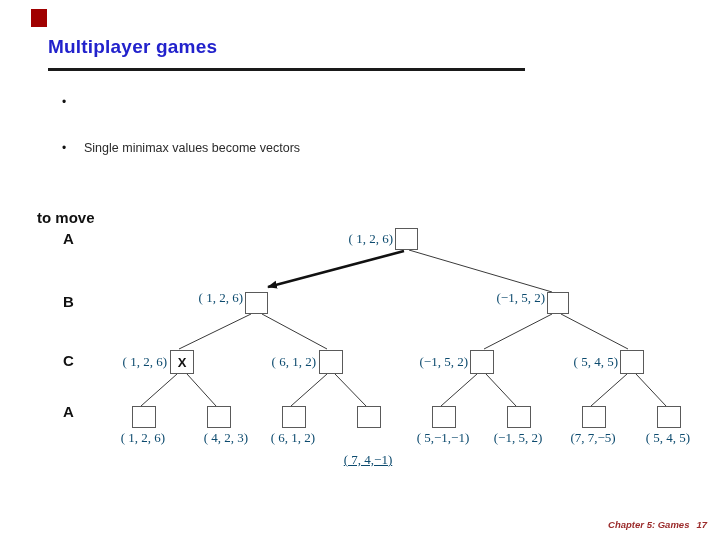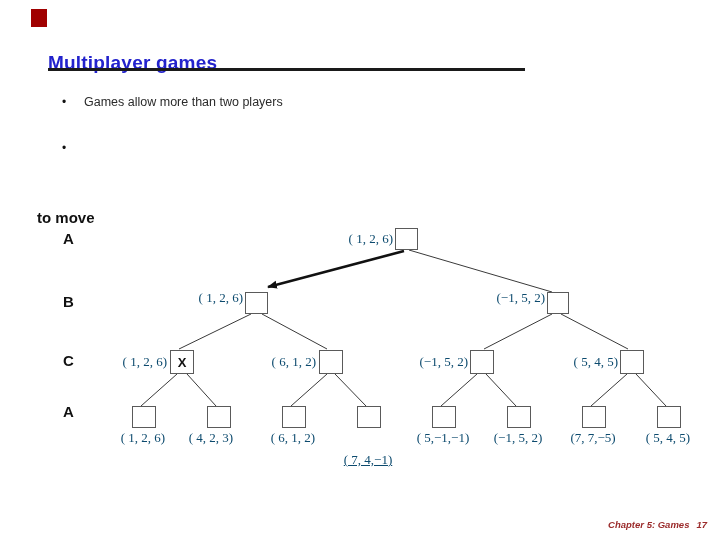--- a/index.html
+++ b/index.html
@@ -4,21 +4,21 @@
 <style>
   html,body{margin:0;padding:0;}
   body{
     width:720px;height:540px;position:relative;background:#ffffff;
     overflow:hidden;font-family:"Liberation Sans",sans-serif;
   }
   .abs{position:absolute;}
   
   #corner-square{left:31px;top:9px;width:16px;height:18px;background:#a00000;}
   #slide-title{
-    left:48px;top:52px;font-size:19px;font-weight:bold;color:#2222cc;
+    left:48px;top:36px;font-size:19px;font-weight:bold;color:#2222cc;
     letter-spacing:0.2px;white-space:nowrap;
   }
   #title-rule{left:48px;top:68px;width:477px;height:3px;background:#1a1a1a;}
   .bullet-row{left:62px;width:560px;display:flex;color:#2b2b2b;font-size:12.5px;}
   .bullet-dot{width:22px;color:#111;font-size:12px;}
   #bullet-1{top:95px;}
   #bullet-2{top:141px;}
   
   .lvl{font-weight:bold;font-size:15px;color:#111;white-space:nowrap;}
   #to-move{left:37px;top:209px;}
@@ -48,24 +48,24 @@
 </style>
 </head>
 <body>
 
 <div class="abs" id="corner-square"></div>
 <div class="abs" id="slide-title">Multiplayer games</div>
 <div class="abs" id="title-rule"></div>
 
 <div class="abs bullet-row" id="bullet-1">
   <span class="bullet-dot">•</span>
-  <span>Games allow more than two players</span>
 </div>
 <div class="abs bullet-row" id="bullet-2">
   <span class="bullet-dot">•</span>
+  <span>Single minimax values become vectors</span>
 </div>
 
 <svg id="edges" class="abs" width="720" height="540">
   <defs>
     <marker id="ah" markerUnits="userSpaceOnUse" markerWidth="12" markerHeight="10" refX="9" refY="4" orient="auto">
       <path d="M0,0 L10,4 L0,8 Z" fill="#111"></path>
     </marker>
   </defs>
 
   <line x1="409" y1="250" x2="552" y2="292" stroke="#3a3a3a" stroke-width="1"></line>
@@ -121,21 +121,21 @@
 <div class="abs node" style="left:132px;top:406px;width:22px;height:20px;"></div>
 <div class="abs node" style="left:207px;top:406px;width:22px;height:20px;"></div>
 <div class="abs node" style="left:282px;top:406px;width:22px;height:20px;"></div>
 <div class="abs node" style="left:357px;top:406px;width:22px;height:20px;"></div>
 <div class="abs node" style="left:432px;top:406px;width:22px;height:20px;"></div>
 <div class="abs node" style="left:507px;top:406px;width:22px;height:20px;"></div>
 <div class="abs node" style="left:582px;top:406px;width:22px;height:20px;"></div>
 <div class="abs node" style="left:657px;top:406px;width:22px;height:20px;"></div>
 
 <div class="abs tuple llabel" style="left:104px;top:430px;">( 1, 2, 6)</div>
-<div class="abs tuple llabel" style="left:172px;top:430px;">( 4, 2, 3)</div>
+<div class="abs tuple llabel" style="left:187px;top:430px;">( 4, 2, 3)</div>
 <div class="abs tuple llabel" style="left:254px;top:430px;">( 6, 1, 2)</div>
 <div class="abs tuple llabel" style="left:329px;top:452px;text-decoration:underline;">( 7, 4,−1)</div>
 <div class="abs tuple llabel" style="left:404px;top:430px;">( 5,−1,−1)</div>
 <div class="abs tuple llabel" style="left:479px;top:430px;">(−1, 5, 2)</div>
 <div class="abs tuple llabel" style="left:554px;top:430px;">(7, 7,−5)</div>
 <div class="abs tuple llabel" style="left:629px;top:430px;">( 5, 4, 5)</div>
 
 <div class="abs" id="slide-footer">
   <span>Chapter 5: Games</span><span class="pagenum">17</span>
 </div>

